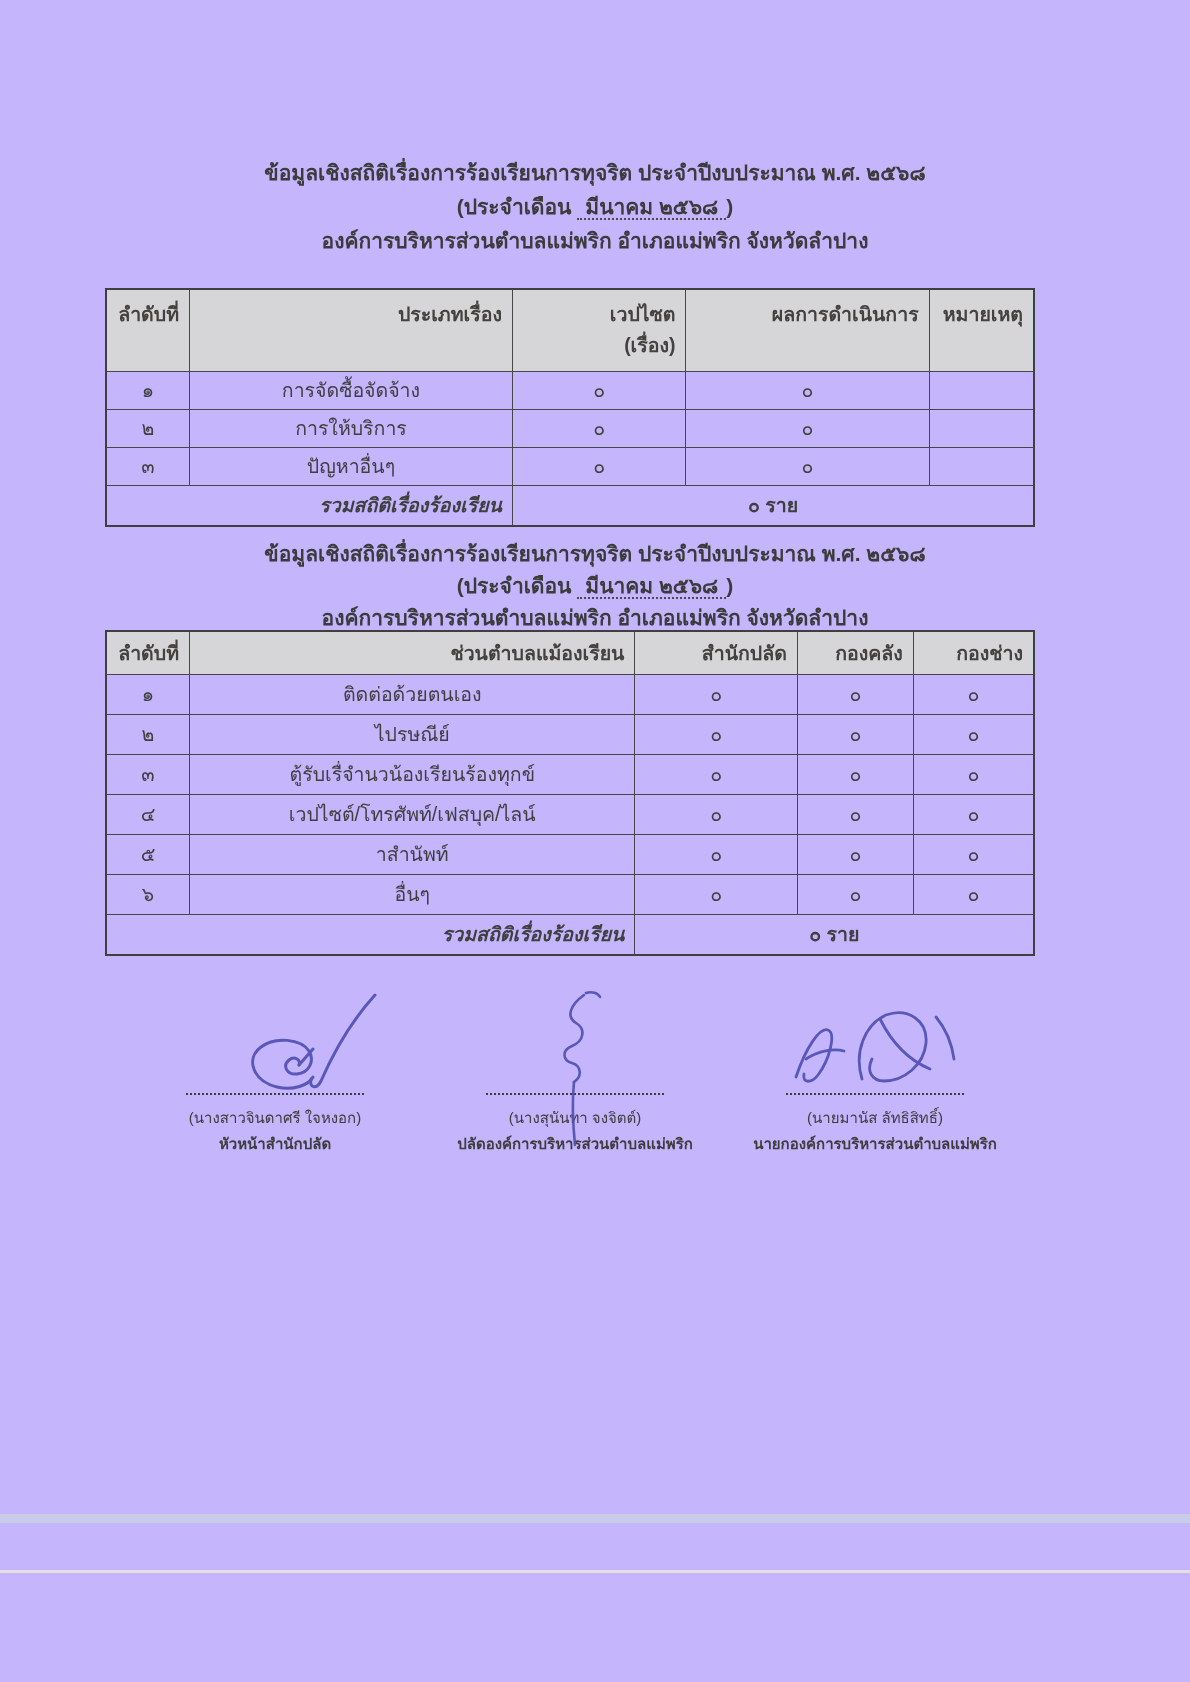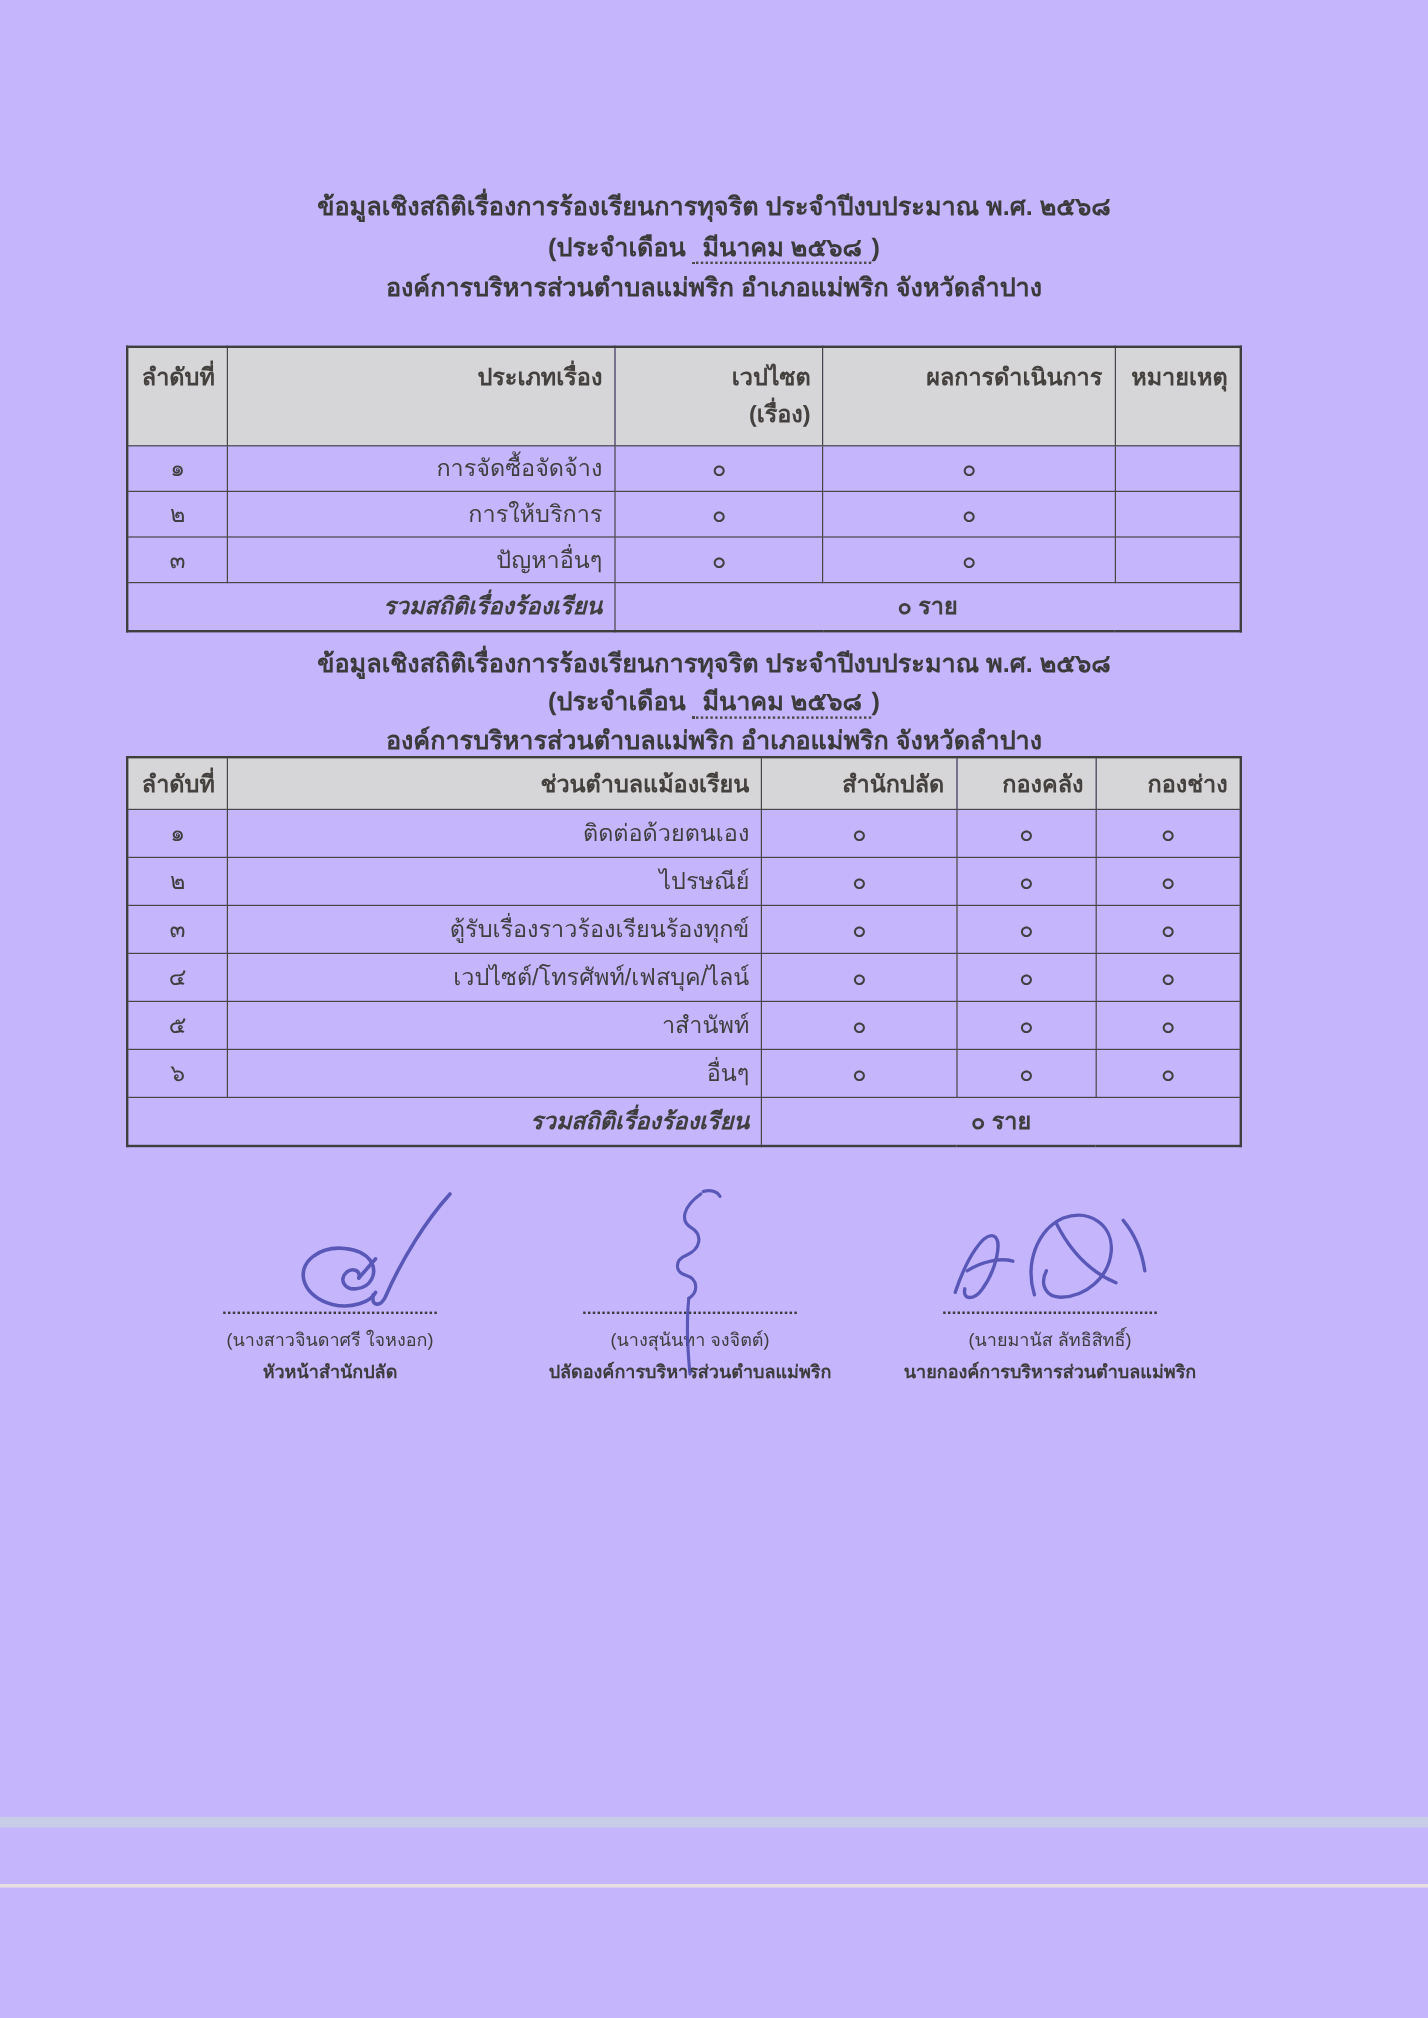--- a/index.html
+++ b/index.html
@@ -35,21 +35,21 @@
     background:#d6d6d9;
     font-weight:bold;
     vertical-align:top;
     padding-top:9px;
     text-align:right;
     color:#45413e;
   }
   #table1 thead th{height:72px;}
   #table2 thead th{height:42px;padding-top:0;vertical-align:middle;}
   .row-no{text-align:center;}
-  .row-text{text-align:right;padding-left:14px;}
+  .row-text{text-align:center;padding-left:14px;}
   .row-val{text-align:center;}
   #table1 tbody tr.data-row{height:38px;}
   #table2 tbody tr.data-row{height:40px;}
   tr.summary-row{height:40px;font-weight:bold;}
   td.sum-label{text-align:right;padding-right:16px;font-style:italic;}
   td.sum-value{text-align:center;}
   .sig-col{
     position:absolute;top:985px;
     text-align:center;font-size:15px;color:#3d3d3d;
   }
@@ -166,21 +166,21 @@
       </tr>
       <tr class="data-row">
         <td class="row-no">๒</td>
         <td class="row-text">ไปรษณีย์</td>
         <td class="row-val">๐</td>
         <td class="row-val">๐</td>
         <td class="row-val">๐</td>
       </tr>
       <tr class="data-row">
         <td class="row-no">๓</td>
-        <td class="row-text">ตู้รับเรื่องราวร้องเรียนร้องทุกข์</td>
+        <td class="row-text">ตู้รับเรื่จำนวน้องเรียนร้องทุกข์</td>
         <td class="row-val">๐</td>
         <td class="row-val">๐</td>
         <td class="row-val">๐</td>
       </tr>
       <tr class="data-row">
         <td class="row-no">๔</td>
         <td class="row-text">เวปไซต์/โทรศัพท์/เฟสบุค/ไลน์</td>
         <td class="row-val">๐</td>
         <td class="row-val">๐</td>
         <td class="row-val">๐</td>

